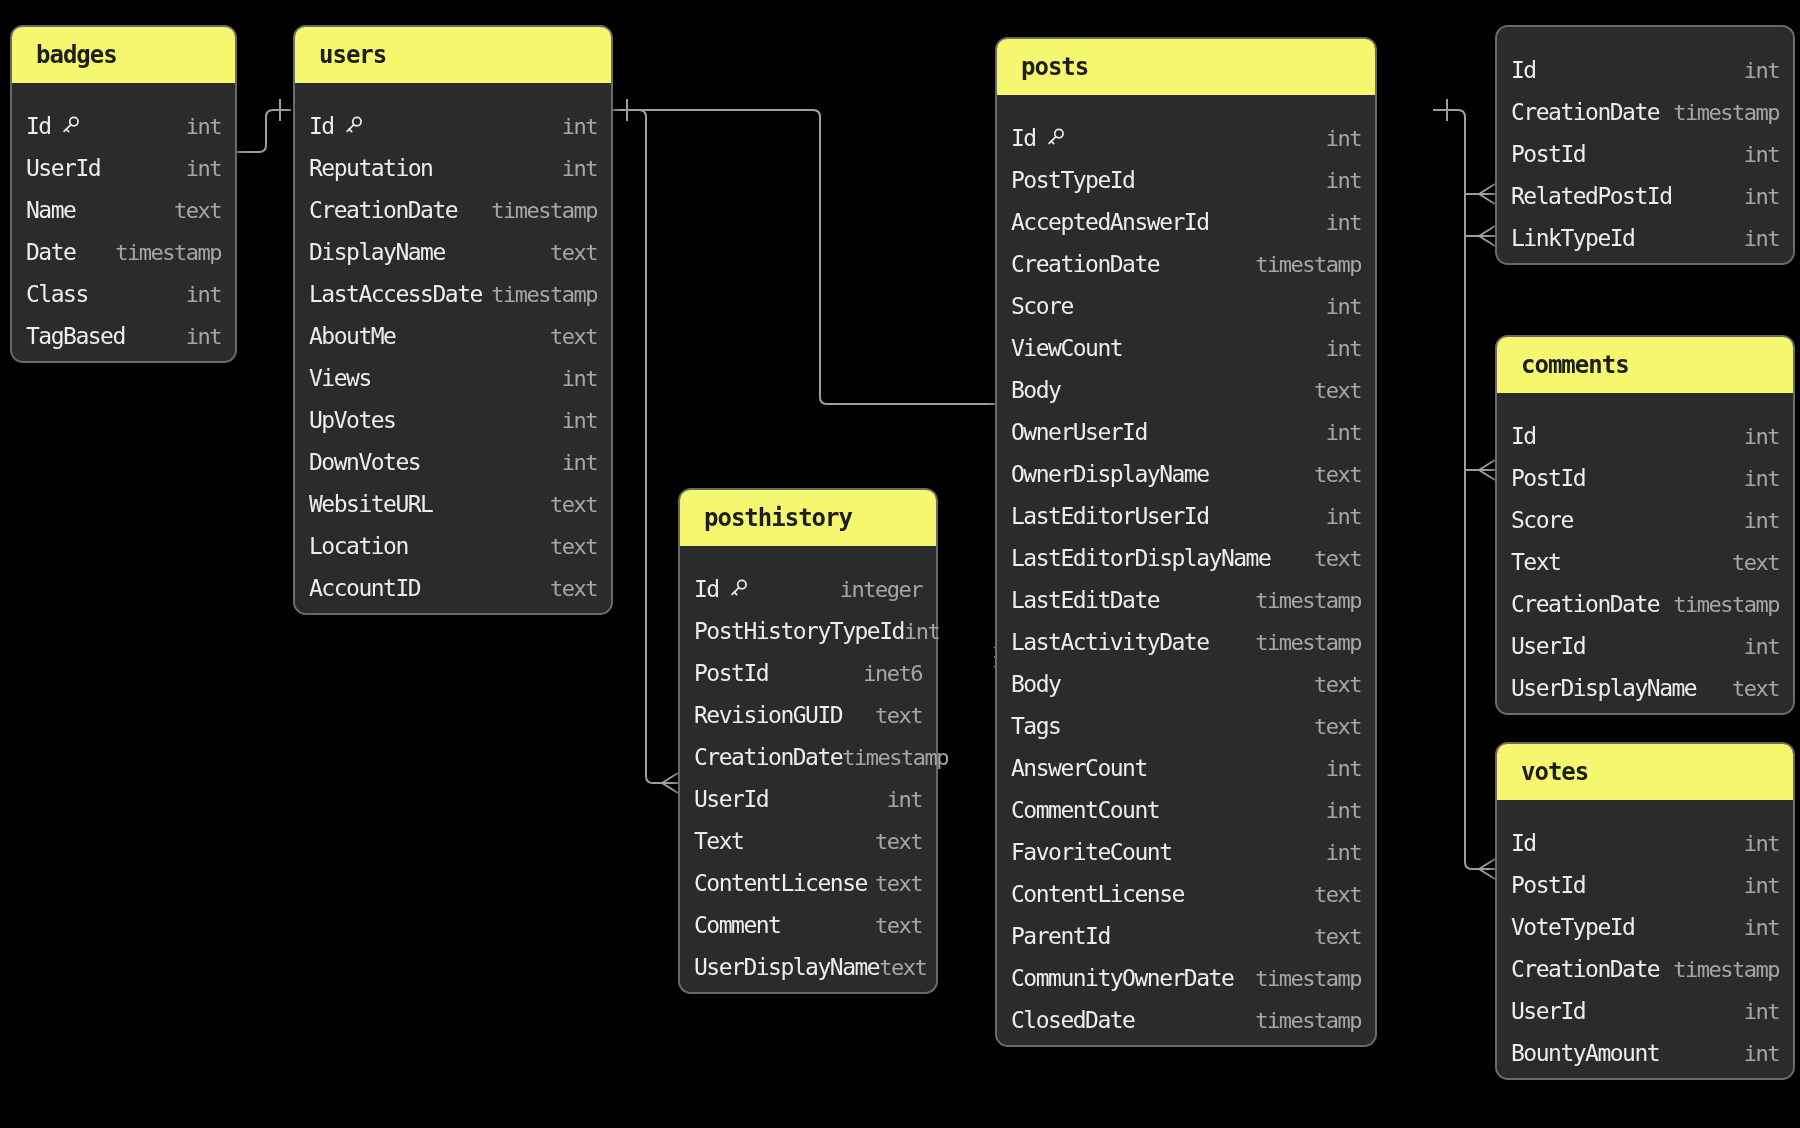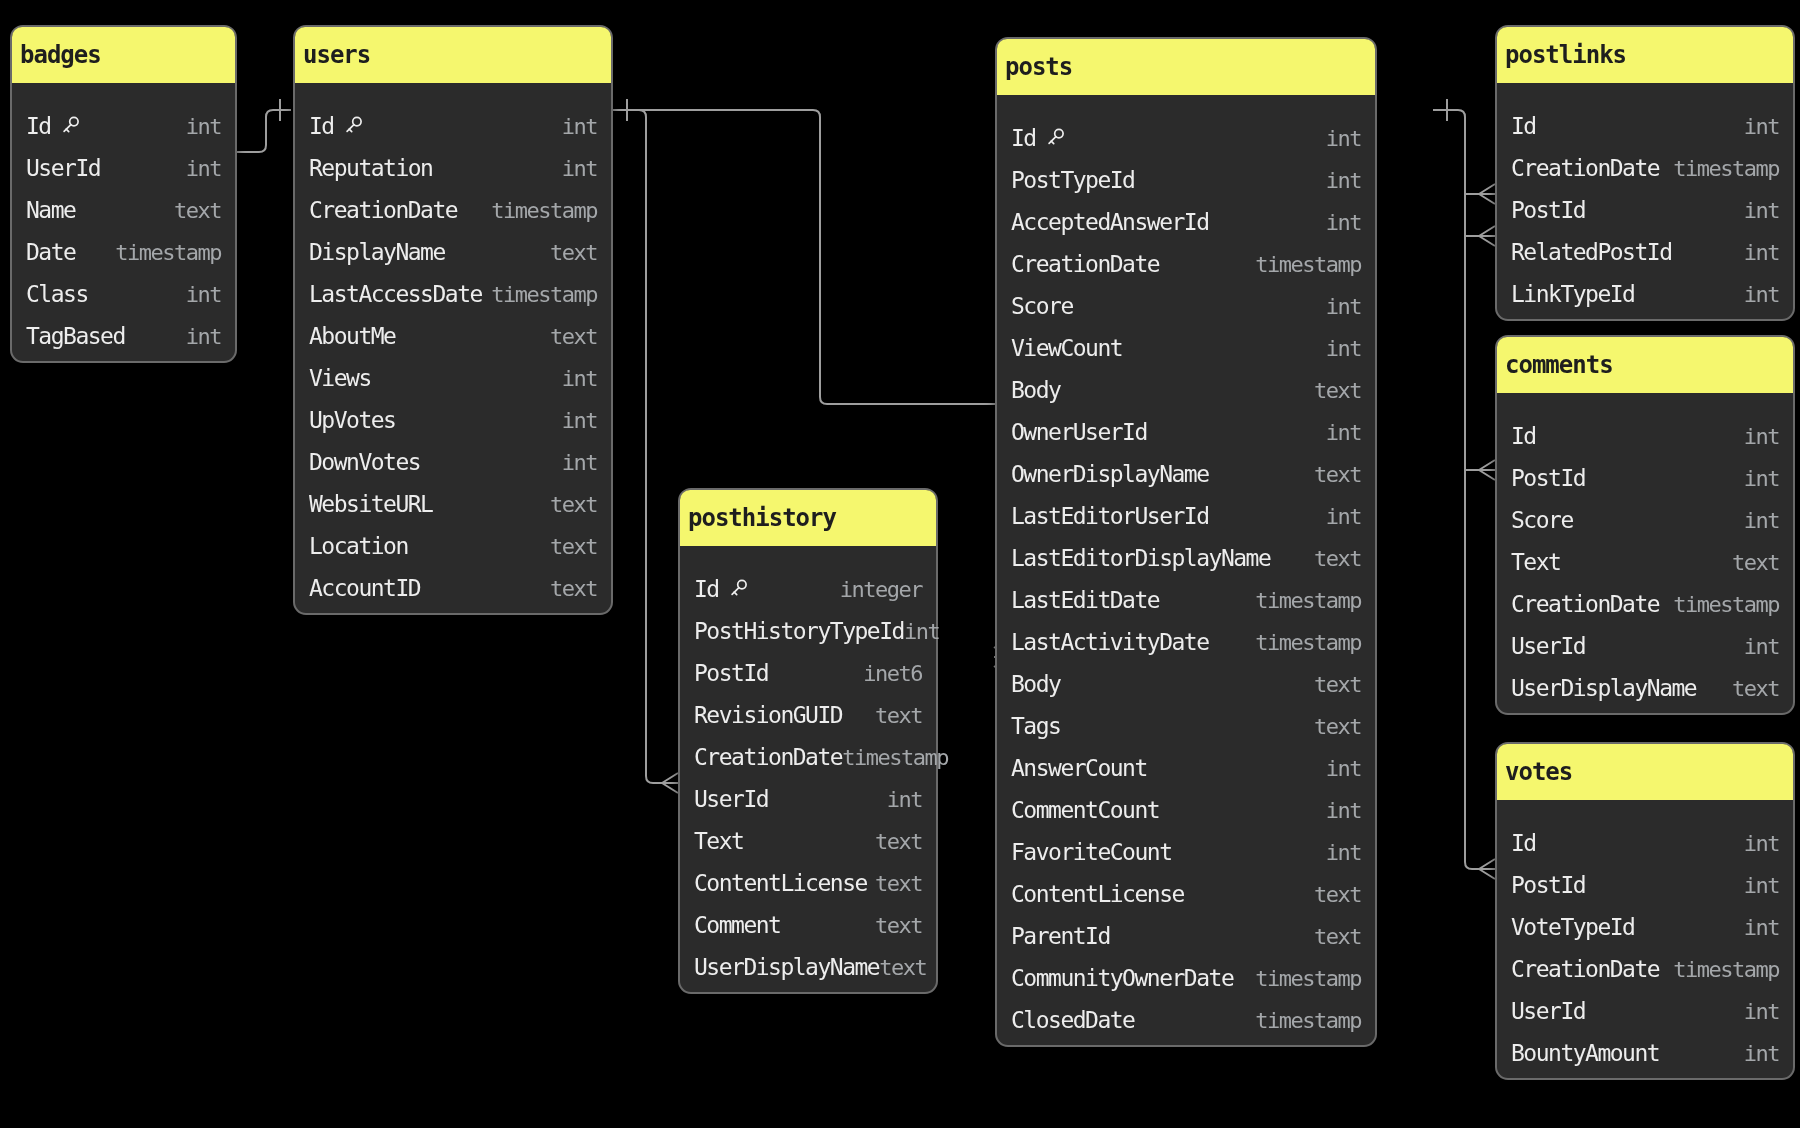--- a/index.html
+++ b/index.html
@@ -3,21 +3,21 @@
 <meta charset="utf-8">
 <style>
   html,body{margin:0;padding:0;}
   body{width:1800px;height:1128px;background:#000;overflow:hidden;position:relative;
        font-family:"DejaVu Sans Mono","Liberation Mono",monospace;}
   #canvas{position:absolute;left:0;top:0;width:1800px;height:1128px;}
   svg.rel-layer{position:absolute;left:0;top:0;}
   .db-table{position:absolute;background:#2b2b2b;border:2px solid #6a6a6a;border-radius:13px;
             box-sizing:border-box;box-shadow:0 2px 10px rgba(0,0,0,.6);}
   .thead{height:56px;background:#f5f76e;border-radius:10px 10px 0 0;display:flex;align-items:center;
-         padding:0 8px;box-sizing:border-box;}
+         padding:0 24px;box-sizing:border-box;}
   .ttitle{font-weight:bold;font-size:24px;letter-spacing:-1px;color:#1e1e1e;white-space:nowrap;}
   .tbody{padding:22px 0 4px 0;}
   .trow{height:42px;display:flex;align-items:center;justify-content:space-between;
         padding:0 14px;box-sizing:border-box;}
   .fname{font-size:23px;letter-spacing:-1.5px;color:#ededed;white-space:nowrap;
          display:flex;align-items:center;gap:9px;}
   .ftype{font-size:22px;letter-spacing:-1.5px;color:#a4a7aa;white-space:nowrap;flex:none;}
   .keyicon{display:inline-flex;flex:none;transform:translateY(-1px);}
 </style>
 </head>
@@ -403,23 +403,20 @@
         </div>
         <div class="trow">
           <span class="fname">
             <span>ClosedDate</span>
           </span>
           <span class="ftype">timestamp</span>
         </div>
       </div>
     </div>
     <div class="db-table" style="left: 1495px; top: 25px; width: 300px;">
-      <div class="thead">
-        <span class="ttitle">postlinks</span>
-      </div>
       <div class="tbody">
         <div class="trow">
           <span class="fname">
             <span>Id</span>
           </span>
           <span class="ftype">int</span>
         </div>
         <div class="trow">
           <span class="fname">
             <span>CreationDate</span>

